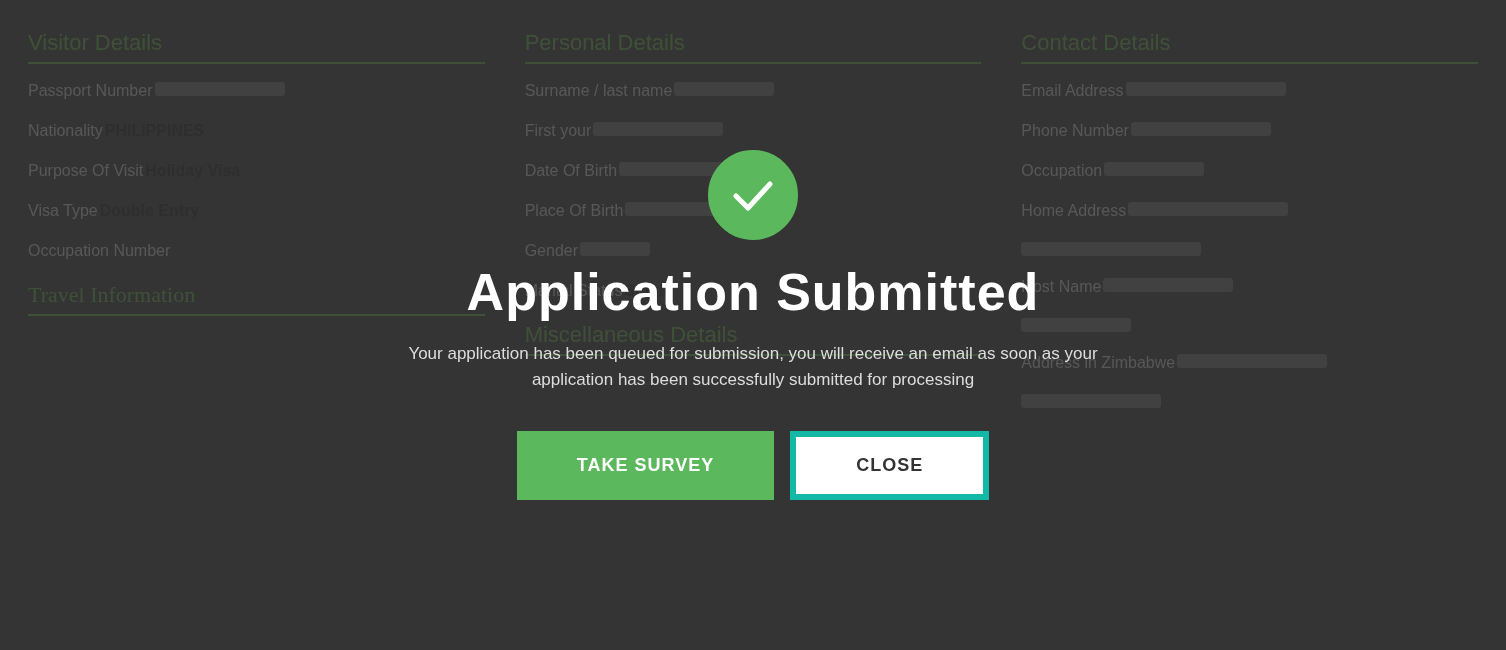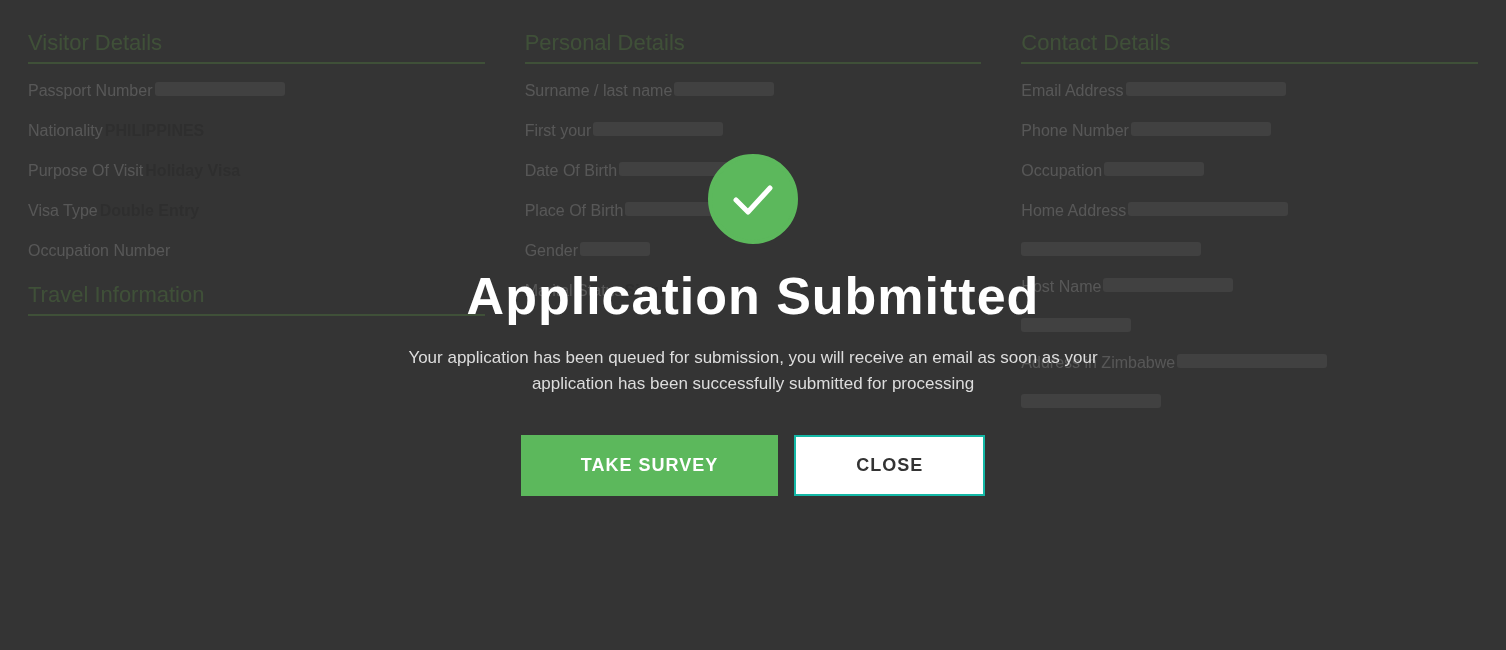--- a/index.html
+++ b/index.html
@@ -125,21 +125,21 @@
       font-size: 18px;
       font-weight: bold;
       letter-spacing: 1px;
       cursor: pointer;
       border-radius: 0;
     }
 
     .btn-close {
       background: #fff;
       color: #333;
-      border: 2px solid #14b8a6;
+      border: 6px solid #14b8a6;
       padding: 18px 60px;
       font-size: 18px;
       font-weight: bold;
       letter-spacing: 1px;
       cursor: pointer;
       border-radius: 0;
     }
   </style>
 </head>
 <body>
@@ -166,21 +166,21 @@
 
     <div class="field-row">
       <span class="field-label">Visa Type</span>
       <span class="field-value">Double Entry</span>
     </div>
 
     <div class="field-row">
       <span class="field-label">Occupation Number</span>
     </div>
 
-    <div style="">
+    <div style=" font-family: Liberation Serif, serif;">
       <div class="section-title">Travel Information</div>
     </div>
   </div>
 
   <div class="section-col">
     <div class="section-title">Personal Details</div>
 
     <div class="field-row">
       <span class="field-label">Surname / last name</span>
       <span class="field-redacted" style="width:100px"></span>
@@ -204,20 +204,23 @@
     <div class="field-row">
       <span class="field-label">Gender</span>
       <span class="field-redacted" style="width:70px"></span>
     </div>
 
     <div class="field-row">
       <span class="field-label">Marital Status</span>
       <span class="field-value">Single</span>
     </div>
 
+    <div style="margin-top: 8px;">
+      <div class="section-title">Miscellaneous Details</div>
+    </div>
   </div>
 
   <div class="section-col">
     <div class="section-title">Contact Details</div>
 
     <div class="field-row">
       <span class="field-label">Email Address</span>
       <span class="field-redacted" style="width:160px"></span>
     </div>
 

